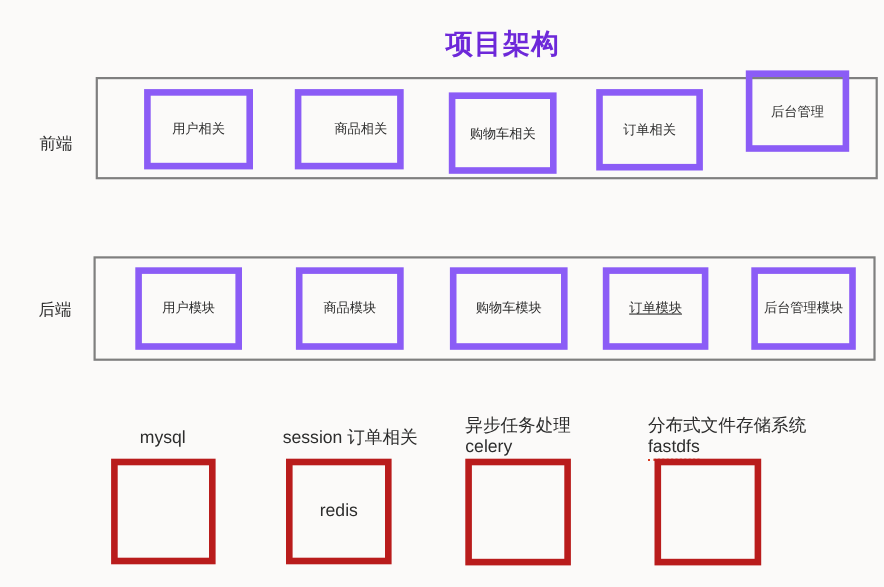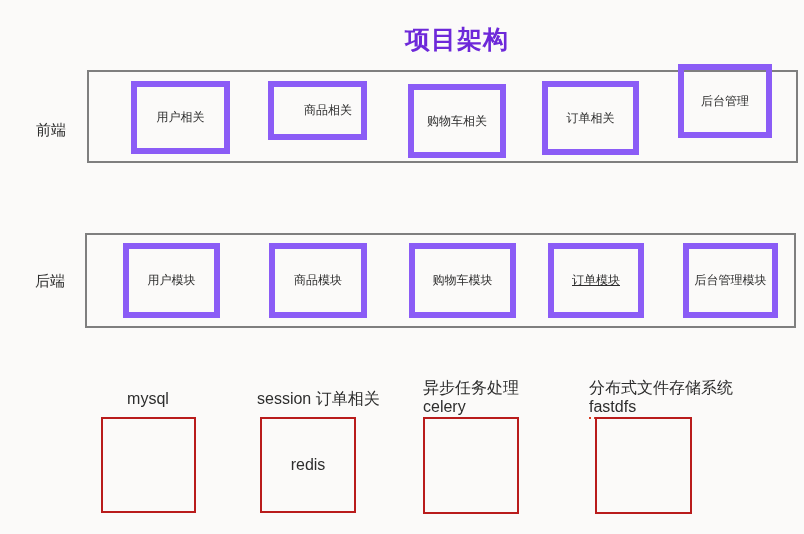--- a/index.html
+++ b/index.html
@@ -54,21 +54,21 @@
 
   .infra-label {
     position: absolute;
     font-size: 16px;
     white-space: nowrap;
     line-height: 19px;
   }
   .infra-label.center { text-align: center; }
   .infra-box {
     position: absolute;
-    border: 2px solid #b91c1c;
+    border: 6px solid #b91c1c;
     box-sizing: border-box;
     display: flex;
     align-items: center;
     justify-content: center;
     font-size: 16px;
     background: transparent;
   }
   .spellcheck-underline {
     display: inline-block;
     border-bottom: 2px dotted #d83a20;
@@ -78,21 +78,21 @@
 </head>
 <body>
 
 <div class="canvas">
 
   <div class="page-title">项目架构</div>
 
   <div class="row-label" style="left:36px; top:121px;">前端</div>
   <div class="outer-box" style="left:87px; top:70px; width:711px; height:93px;"></div>
   <div class="module-box" style="left:131px; top:81px; width:99px; height:73px;">用户相关</div>
-  <div class="module-box" style="left:268px; top:81px; width:99px; height:59px;padding-left:21px;">商品相关</div>
+  <div class="module-box" style="left:268px; top:81px; width:99px; height:73px;padding-left:21px;">商品相关</div>
   <div class="module-box" style="left:408px; top:84px; width:98px; height:74px;">购物车相关</div>
   <div class="module-box" style="left:542px; top:81px; width:97px; height:74px;">订单相关</div>
   <div class="module-box" style="left:678px; top:64px; width:94px; height:74px;">后台管理</div>
 
   <div class="row-label" style="left:35px; top:272px;">后端</div>
   <div class="outer-box" style="left:85px; top:233px; width:711px; height:95px;"></div>
   <div class="module-box" style="left:123px; top:243px; width:97px; height:75px;">用户模块</div>
   <div class="module-box" style="left:269px; top:243px; width:98px; height:75px;">商品模块</div>
   <div class="module-box" style="left:409px; top:243px; width:107px; height:75px;">购物车模块</div>
   <div class="module-box" style="left:548px; top:243px; width:96px; height:75px;text-decoration:underline;">订单模块</div>

